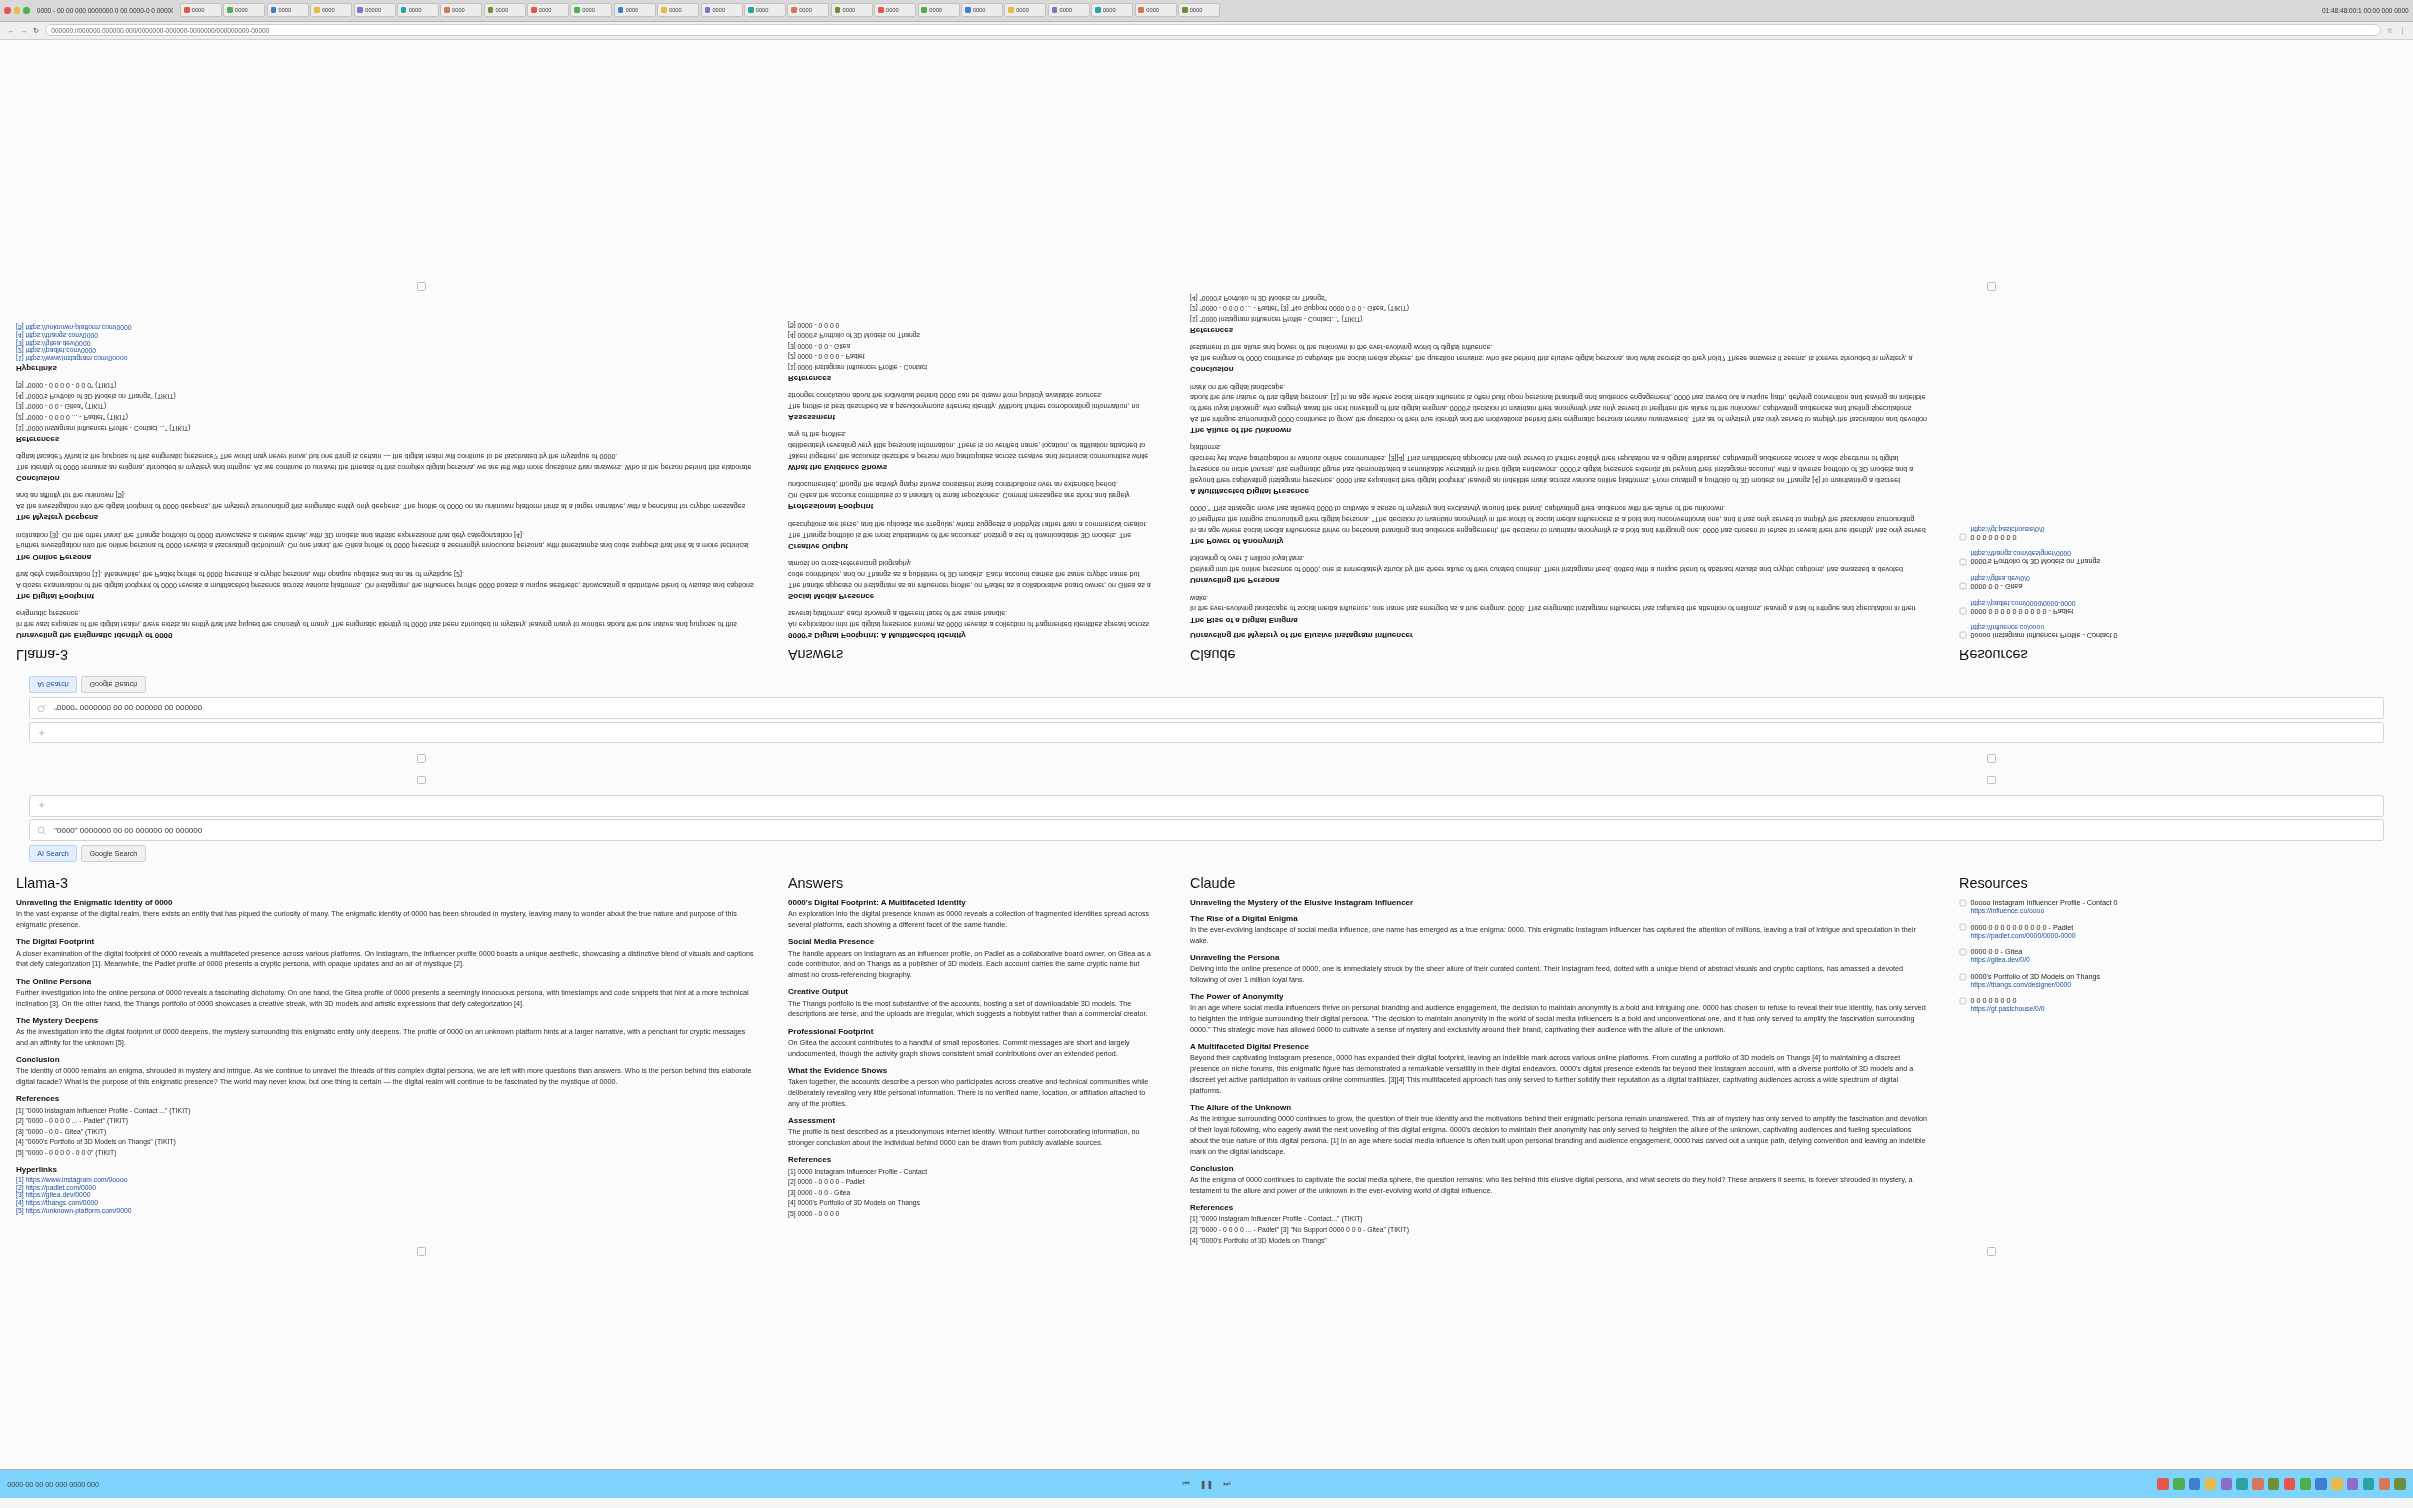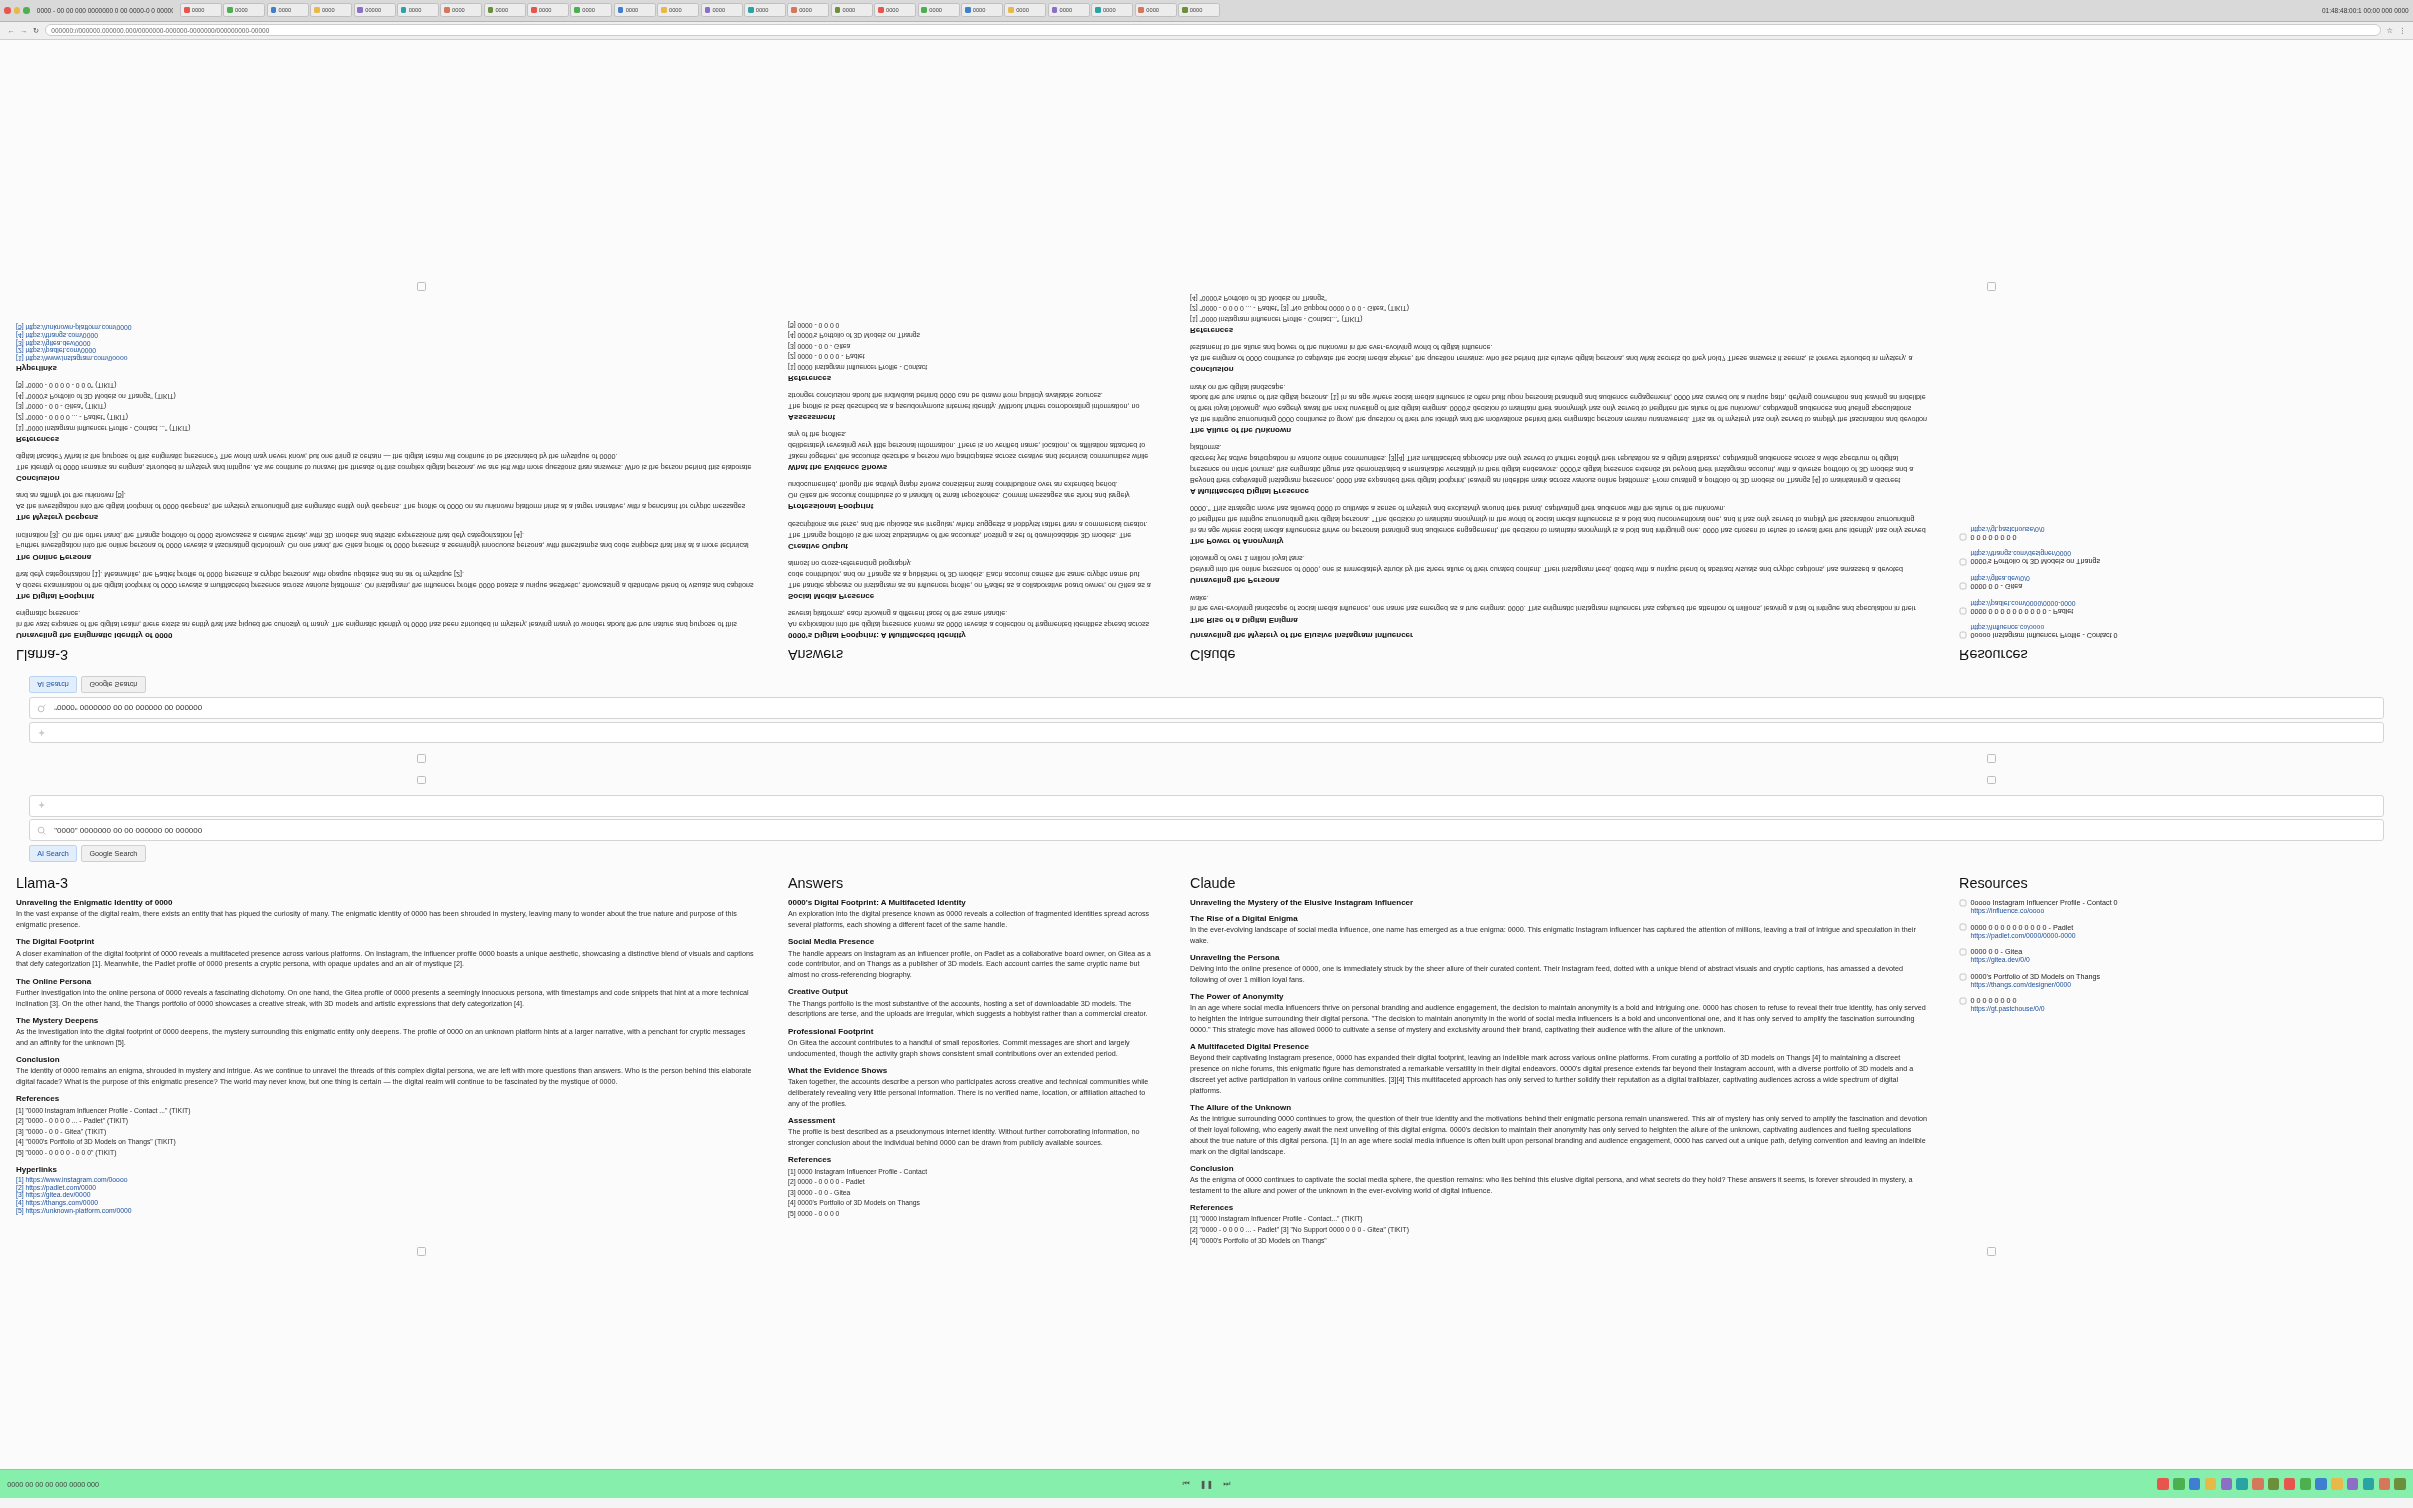--- a/index.html
+++ b/index.html
@@ -120,21 +120,21 @@
 
   
   .page-footbar {
     height:11.5px; display:flex; align-items:center; justify-content:space-between;
     padding: 0 417px; font-size:6.5px; color:#9a9a9a;
   }
 
   
   .os-taskbar {
     position:absolute; left:0; bottom:0; width:2413px; height:29px;
-    background:#86efac; border-top:0.7px solid #b4b4b4;
+    background:#7dd3fc; border-top:0.7px solid #b4b4b4;
     display:flex; align-items:center; padding: 0 7.2px; gap:15px;
     font-size:7.2px; color:#333;
   }
   .task-icons { display:flex; gap:4.3px; align-items:center; margin-left:auto; }
   .task-ico { width:11.5px;height:11.5px;border-radius:2.2px; }
   .taskbar-title { font-size:7.2px; color:#444; }
   .centerctl { position:absolute; left:50%; transform:translateX(-50%); display:flex; gap:10px; align-items:center; color:#555; font-size:8px;}
 </style>
 </head>
 <body>

